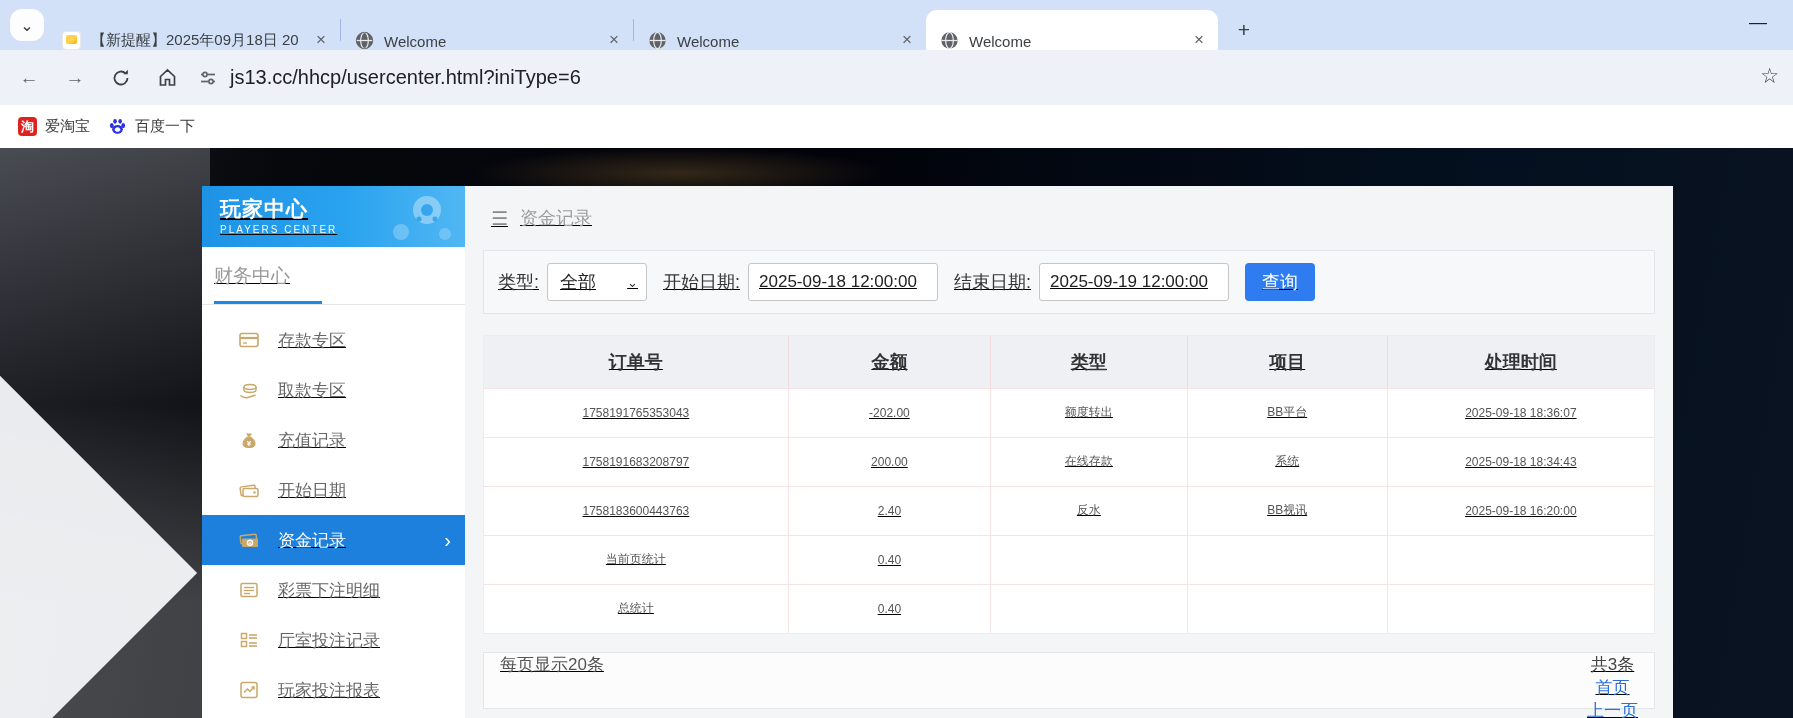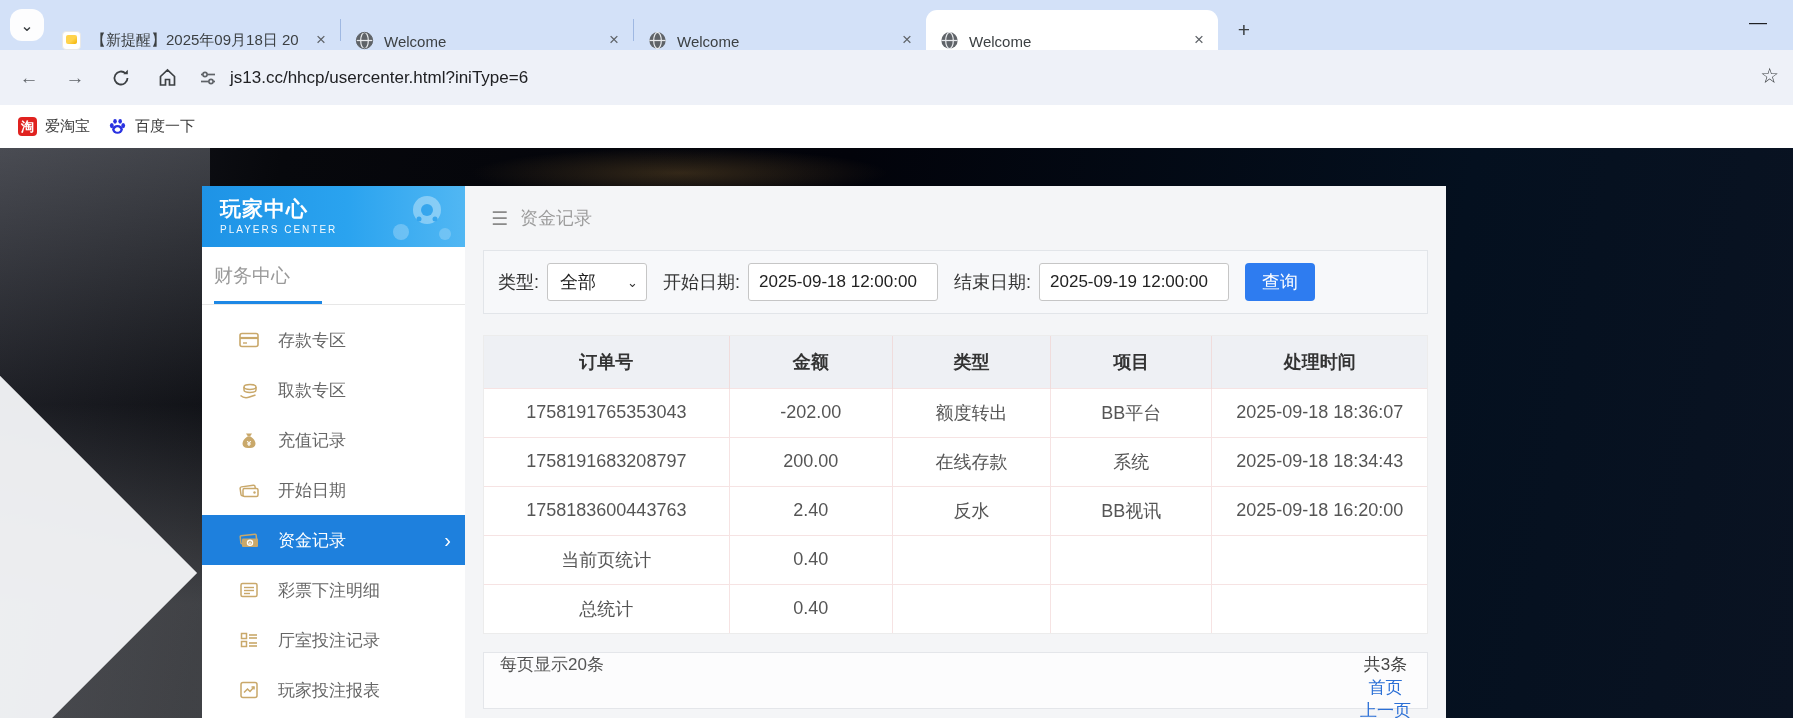--- a/index.html
+++ b/index.html
@@ -29,21 +29,21 @@
   .mailicon { background:#fff; border-radius:4px; border:1px solid #e8e8e8; position:relative; }
   .mailicon::after { content:""; position:absolute; left:3px; top:3px; right:3px; bottom:5px;
                      background:linear-gradient(140deg,#ffd34d 55%,#f2b200 100%); border-radius:2px; }
 
   .toolbar { position:absolute; left:0; top:50px; width:1793px; height:55px;
              background:#eef1f8; display:flex; align-items:center; }
   .nav-ic { width:34px; height:34px; display:flex; align-items:center; justify-content:center;
             color:#5f6368; font-size:19px; margin-left:12px; }
   .nav-ic svg { display:block; }
   .urlbox { display:flex; align-items:center; margin-left:14px; flex:1; }
-  .url-text { color:#202124; font-size:17px; margin-left:12px; }
+  .url-text { color:#202124; font-size:20px; margin-left:12px; }
   .star-ic { position:absolute; right:14px; top:14px; font-size:21px; color:#3c4043; }
 
   .bookmarks { position:absolute; left:0; top:105px; width:1793px; height:43px;
                background:#ffffff; display:flex; align-items:center; }
   .bm { display:flex; align-items:center; margin-left:18px; color:#3a3a3a; font-size:15px; }
   .bm .bmicon { width:19px; height:19px; margin-right:8px; }
   .tb-icon { background:#e0221f; color:#fff; border-radius:4px; font-size:13px; line-height:19px;
              text-align:center; font-weight:bold; }
 
   
@@ -51,22 +51,22 @@
           background:linear-gradient(100deg,#191a20 0%,#07080c 15%,#02030a 45%,#04101f 78%,#0a1322 100%);
           overflow:hidden; }
   .streak { position:absolute; left:0; top:0; width:210px; height:570px;
             background:linear-gradient(180deg,rgba(200,205,215,.28),rgba(90,95,105,.10) 45%,rgba(235,238,242,.25) 80%); }
   .diamond { position:absolute; left:-165px; top:275px; width:300px; height:300px;
              background:rgba(246,247,249,.95); transform:rotate(45deg); }
   .glow { position:absolute; left:470px; top:0; width:420px; height:50px;
           background:radial-gradient(ellipse at center, rgba(140,105,50,.35), transparent 70%); }
 
   
-  .panel { position:absolute; left:202px; top:38px; width:1244px; height:532px;
-           display:flex; background:#f4f5f7; }
+  .panel { position:absolute; left:202px; top:38px; width:1471px; height:532px;
+           display:flex; background:#f4f5f7;text-decoration:underline; }
 
   
   .sidebar { width:263px; background:#ffffff; flex:0 0 auto; }
   .sb-header { height:61px; background:linear-gradient(90deg,#1e93e6,#2aa3ef 55%,#51b7f3);
                color:#fff; padding:9px 0 0 18px; position:relative; overflow:hidden; }
   .sb-header .cn { font-size:21px; font-weight:bold; letter-spacing:1px; }
   .sb-header .en { font-size:10px; letter-spacing:2px; margin-top:1px; opacity:.95; }
   .sb-header svg { position:absolute; right:10px; top:6px; opacity:.35; }
   .sb-section { padding:16px 0 0 12px; }
   .sb-section .txt { color:#9a9a9a; font-size:19px; }
@@ -95,21 +95,21 @@
             font-size:17px; color:#222; padding:0 10px; margin-right:16px;
             font-family:"Liberation Sans","DejaVu Sans",sans-serif; }
   .fbtn { height:38px; padding:0 17px; background:#2e7cf0; color:#fff; font-size:18px;
           border:none; border-radius:4px; }
 
   .tablewrap { margin:21px 18px 0 18px; background:#fff; border:1px solid #ececec; }
   table { width:100%; border-collapse:collapse; table-layout:fixed; }
   thead th { background:#eef0f4; color:#333; font-size:18px; font-weight:bold; height:52px;
              border-right:1px solid #f0dcdc; }
   thead th:last-child { border-right:none; }
-  tbody td { height:49px; text-align:center; color:#555; font-size:18px;
+  tbody td { height:49px; text-align:center; color:#555; font-size:12px;
              border-top:1px solid #f6e3e3; border-right:1px solid #f6e3e3; background:#fff; }
   tbody td:last-child { border-right:none; }
 
   .footerbar { margin:18px 18px 0 18px; height:57px; background:#fcfcfd; border:1px solid #e4e6ea;
                display:flex; align-items:flex-start; justify-content:space-between; padding:0 16px; }
   .pagesize { color:#555; font-size:17px; }
   .pager { display:flex; align-items:center; font-size:17px; color:#444;flex-direction:column; }
   .pager > * { margin-left:9px; }
   .plink { color:#2a6fd6; }
   .pcur { background:#c3c3c3; color:#2a6fd6; padding:1px 5px; }

